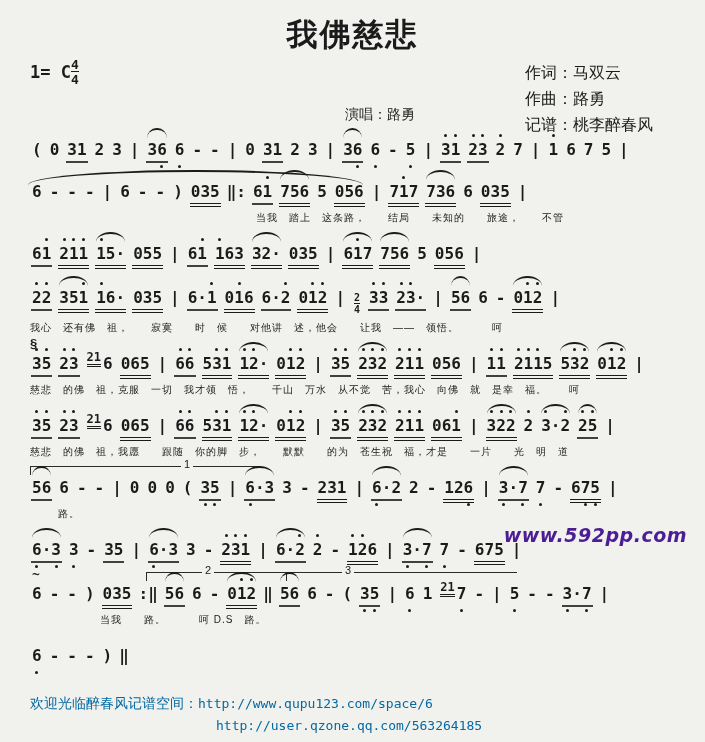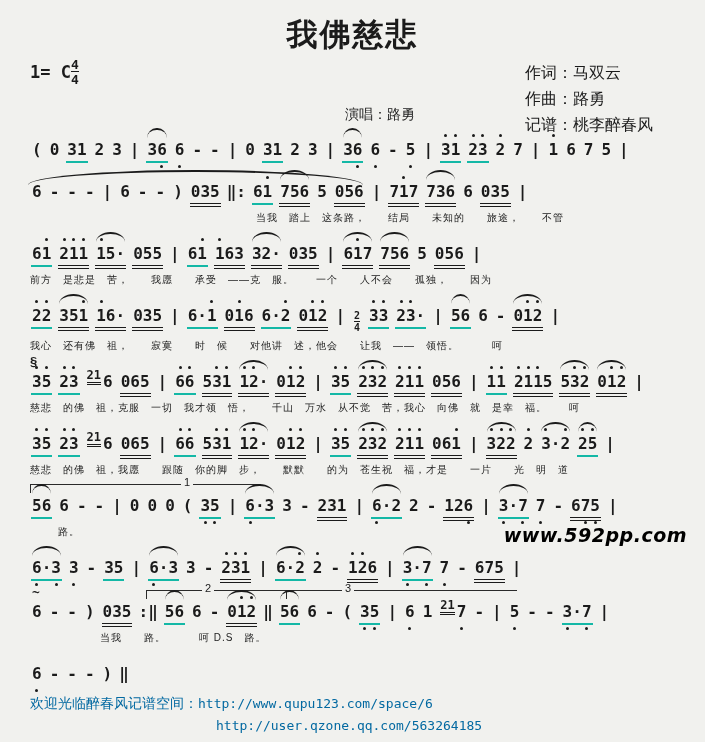--- a/index.html
+++ b/index.html
@@ -30,21 +30,21 @@
   
   #score{position:absolute;top:126px;left:28px;width:660px;}
   .line{position:relative;margin-bottom:5px;white-space:nowrap;}
   .notes{
     font-family:"DejaVu Sans Mono","Liberation Mono",monospace;
     font-weight:bold;font-size:16px;
     padding-top:14px;white-space:nowrap;
   }
   .tok{display:inline-block;position:relative;margin:0 3px;padding:0 1px 2px 1px;vertical-align:baseline;}
   .tok.bar{margin:0 2px;}
-  .u1{border-bottom:2px solid #14b8a6;}
+  .u1{border-bottom:2px solid #404040;}
   .u2{border-bottom:4px double #1b1b1b;}
   .ch{position:relative;display:inline-block;}
   .ch.da::before{
     content:"";position:absolute;top:-6px;left:50%;margin-left:-1.5px;
     width:3px;height:3px;border-radius:50%;background:#1b1b1b;
   }
   .ch.db::after{
     content:"";position:absolute;bottom:-9px;left:50%;margin-left:-1.5px;
     width:3px;height:3px;border-radius:50%;background:#1b1b1b;
   }
@@ -73,21 +73,21 @@
     border-radius:50% 50% 0 0 / 100% 100% 0 0;
   }
 
   
   .footer{position:absolute;left:30px;top:692px;font-size:14px;color:#0369a1;line-height:22px;}
   .footer .url{font-family:"DejaVu Sans Mono","Liberation Mono",monospace;font-size:13px;}
   .footer .l2{padding-left:186px;}
   .watermark{
     position:absolute;right:18px;bottom:12px;
     font-family:"DejaVu Sans","Liberation Sans",sans-serif;
-    font-weight:bold;font-style:italic;font-size:19px;color:#000000;letter-spacing:0.5px;margin-top:39px;
+    font-weight:bold;font-style:italic;font-size:19px;color:#4c1d95;letter-spacing:0.5px;margin-top:39px;
   }
 </style>
 </head>
 <body>
 
 <div class="page">
 
   <div class="title">我佛慈悲</div>
 
   <div class="keysig">
@@ -110,21 +110,20 @@
       <div class="line">
         <div class="notes"><span class="tok"><span class="ch">(</span></span><span class="tok"><span class="ch">0</span></span><span class="tok u1"><span class="ch">3</span><span class="ch">1</span></span><span class="tok"><span class="ch">2</span></span><span class="tok"><span class="ch">3</span></span><span class="tok"><span class="ch">|</span></span><span class="tok u1 arc"><span class="ch">3</span><span class="ch db">6</span></span><span class="tok"><span class="ch db">6</span></span><span class="tok"><span class="ch">-</span></span><span class="tok"><span class="ch">-</span></span><span class="tok"><span class="ch">|</span></span><span class="tok"><span class="ch">0</span></span><span class="tok u1"><span class="ch">3</span><span class="ch">1</span></span><span class="tok"><span class="ch">2</span></span><span class="tok"><span class="ch">3</span></span><span class="tok"><span class="ch">|</span></span><span class="tok u1 arc"><span class="ch">3</span><span class="ch db">6</span></span><span class="tok"><span class="ch db">6</span></span><span class="tok"><span class="ch">-</span></span><span class="tok"><span class="ch db">5</span></span><span class="tok"><span class="ch">|</span></span><span class="tok u1"><span class="ch da">3</span><span class="ch da">1</span></span><span class="tok u1"><span class="ch da">2</span><span class="ch da">3</span></span><span class="tok"><span class="ch da">2</span></span><span class="tok"><span class="ch">7</span></span><span class="tok"><span class="ch">|</span></span><span class="tok"><span class="ch da">1</span></span><span class="tok"><span class="ch">6</span></span><span class="tok"><span class="ch">7</span></span><span class="tok"><span class="ch">5</span></span><span class="tok"><span class="ch">|</span></span></div>
       </div>
       <div class="line">
         <div class="tie" style="left: 0px; width: 335px;"></div>
         <div class="notes"><span class="tok"><span class="ch">6</span></span><span class="tok"><span class="ch">-</span></span><span class="tok"><span class="ch">-</span></span><span class="tok"><span class="ch">-</span></span><span class="tok"><span class="ch">|</span></span><span class="tok"><span class="ch">6</span></span><span class="tok"><span class="ch">-</span></span><span class="tok"><span class="ch">-</span></span><span class="tok"><span class="ch">)</span></span><span class="tok u2"><span class="ch">0</span><span class="ch">3</span><span class="ch">5</span></span><span class="tok bar"><span class="ch">‖</span><span class="ch">:</span></span><span class="tok u1"><span class="ch">6</span><span class="ch da">1</span></span><span class="tok u2 arc"><span class="ch">7</span><span class="ch">5</span><span class="ch">6</span></span><span class="tok"><span class="ch">5</span></span><span class="tok u2"><span class="ch">0</span><span class="ch">5</span><span class="ch">6</span></span><span class="tok"><span class="ch">|</span></span><span class="tok u2"><span class="ch">7</span><span class="ch da">1</span><span class="ch">7</span></span><span class="tok u2 arc"><span class="ch">7</span><span class="ch">3</span><span class="ch">6</span></span><span class="tok"><span class="ch">6</span></span><span class="tok u2"><span class="ch">0</span><span class="ch">3</span><span class="ch">5</span></span><span class="tok"><span class="ch">|</span></span></div>
         <div class="lyrics" style="padding-left: 228px;">当我　踏上　这条路，　　结局　　未知的　　旅途，　　不管</div>
       </div>
       <div class="line">
         <div class="notes"><span class="tok u1"><span class="ch">6</span><span class="ch da">1</span></span><span class="tok u2"><span class="ch da">2</span><span class="ch da">1</span><span class="ch da">1</span></span><span class="tok u2 arc"><span class="ch da">1</span><span class="ch">5</span><span class="ch">·</span></span><span class="tok u2"><span class="ch">0</span><span class="ch">5</span><span class="ch">5</span></span><span class="tok"><span class="ch">|</span></span><span class="tok u1"><span class="ch">6</span><span class="ch da">1</span></span><span class="tok u2"><span class="ch da">1</span><span class="ch">6</span><span class="ch">3</span></span><span class="tok u2 arc"><span class="ch">3</span><span class="ch">2</span><span class="ch">·</span></span><span class="tok u2"><span class="ch">0</span><span class="ch">3</span><span class="ch">5</span></span><span class="tok"><span class="ch">|</span></span><span class="tok u2 arc"><span class="ch">6</span><span class="ch da">1</span><span class="ch">7</span></span><span class="tok u2 arc"><span class="ch">7</span><span class="ch">5</span><span class="ch">6</span></span><span class="tok"><span class="ch">5</span></span><span class="tok u2"><span class="ch">0</span><span class="ch">5</span><span class="ch">6</span></span><span class="tok"><span class="ch">|</span></span></div>
-        <div class="lyrics" style="padding-left: 2px;">前方　是悲是　苦，　　我愿　　承受　——克　服。　　一个　　人不会　　孤独，　　因为</div>
       </div>
       <div class="line">
         <div class="notes"><span class="tok u1"><span class="ch da">2</span><span class="ch da">2</span></span><span class="tok u2 arc"><span class="ch">3</span><span class="ch">5</span><span class="ch da">1</span></span><span class="tok u2"><span class="ch da">1</span><span class="ch">6</span><span class="ch">·</span></span><span class="tok u2"><span class="ch">0</span><span class="ch">3</span><span class="ch">5</span></span><span class="tok"><span class="ch">|</span></span><span class="tok u1"><span class="ch">6</span><span class="ch">·</span><span class="ch da">1</span></span><span class="tok u2"><span class="ch">0</span><span class="ch da">1</span><span class="ch">6</span></span><span class="tok u1"><span class="ch">6</span><span class="ch">·</span><span class="ch da">2</span></span><span class="tok u2"><span class="ch">0</span><span class="ch da">1</span><span class="ch da">2</span></span><span class="tok"><span class="ch">|</span></span><span class="tok tsfrac">
             <span>2</span>
             <span class="fb">4</span>
           </span><span class="tok u1"><span class="ch da">3</span><span class="ch da">3</span></span><span class="tok u1"><span class="ch da">2</span><span class="ch da">3</span><span class="ch">·</span></span><span class="tok"><span class="ch">|</span></span><span class="tok u1 arc"><span class="ch">5</span><span class="ch">6</span></span><span class="tok"><span class="ch">6</span></span><span class="tok"><span class="ch">-</span></span><span class="tok u2 arc"><span class="ch">0</span><span class="ch da">1</span><span class="ch da">2</span></span><span class="tok"><span class="ch">|</span></span></div>
         <div class="lyrics" style="padding-left: 2px;">我心　还有佛　祖，　　寂寞　　时　候　　对他讲　述，他会　　让我　——　领悟。　　　呵</div>
       </div>
       <div class="line">
         <div class="segno">§</div>

